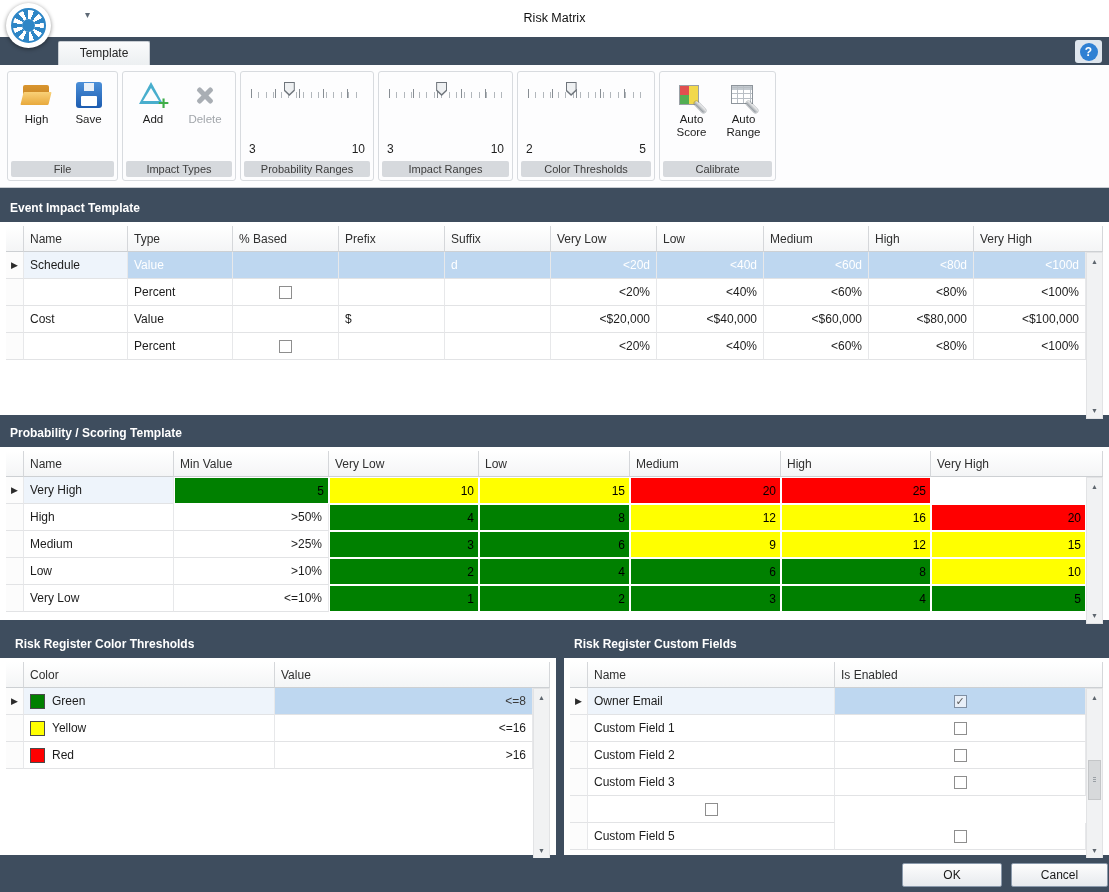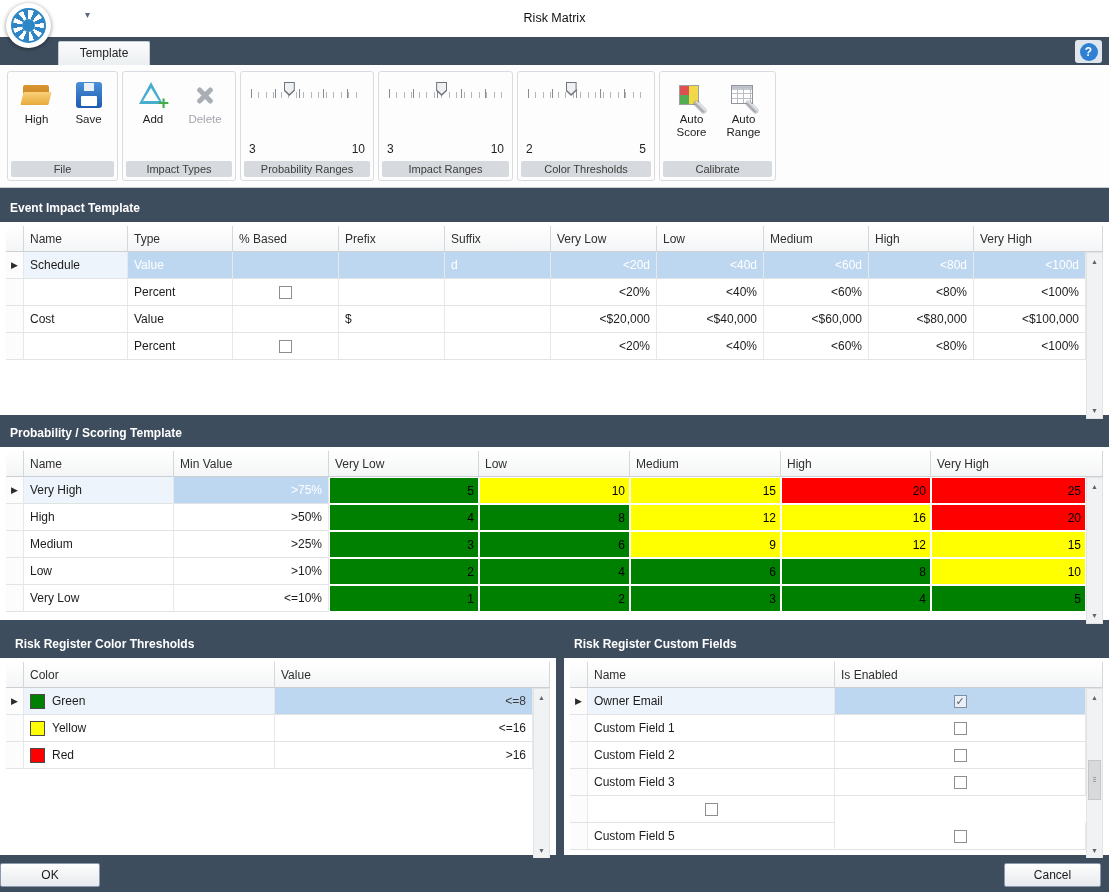--- a/index.html
+++ b/index.html
@@ -137,21 +137,21 @@
   .vscroll{position:absolute;top:0;right:0;bottom:0;width:17px;background:#f1f2f3;border:1px solid #e2e3e5;box-sizing:border-box}
   .vs-btn{position:absolute;left:0;width:15px;height:16px;display:flex;align-items:center;justify-content:center;
           font-size:7px;color:#5e666e;cursor:pointer}
   .vs-up{top:0}.vs-down{bottom:0}
   .vs-thumb{position:absolute;left:1px;right:1px;height:40px;background:#d7d9db;border:1px solid #c4c6c8;box-sizing:border-box;cursor:pointer}
   .vs-thumb::after{content:"";position:absolute;left:4px;right:4px;top:50%;height:5px;margin-top:-3px;
           background:repeating-linear-gradient(0deg,#9aa0a6 0 1px,transparent 1px 2px)}
 
   
   .bottombar{position:absolute;left:0;right:0;top:858px;height:34px;background:#3e4d5e;display:flex;
-             justify-content:space-between;align-items:center;gap:9px;padding-right:8px;box-sizing:border-box}
+             justify-content:flex-end;align-items:center;gap:9px;padding-right:1px;box-sizing:border-box}
   .dlg-btn{width:100px;height:24px;background:linear-gradient(#fdfdfd,#e7eaee);border:1px solid #8a99ab;
            border-radius:2px;font-size:12px;color:#1a1a1a;font-family:inherit;cursor:pointer}
 </style>
 </head>
 <body>
 
 <div class="window">
 
   <div class="titlebar">
     <div class="win-title">Risk Matrix</div>
@@ -360,21 +360,20 @@
       <div class="th">Low</div>
       <div class="th">Medium</div>
       <div class="th">High</div>
       <div class="th">Very High</div>
     </div>
     <div class="tbody" style="height:147px">
 
       <div class="trow g-prob sel">
         <div class="td ind">▶</div>
         <div class="td focus">Very High</div>
-        <div class="td r">&gt;75%</div>
         <div class="td score" data-color="green">5</div>
         <div class="td score" data-color="yellow">10</div>
         <div class="td score" data-color="yellow">15</div>
         <div class="td score" data-color="red">20</div>
         <div class="td score" data-color="red">25</div>
       </div>
 
       <div class="trow g-prob">
         <div class="td ind"></div>
         <div class="td">High</div>

